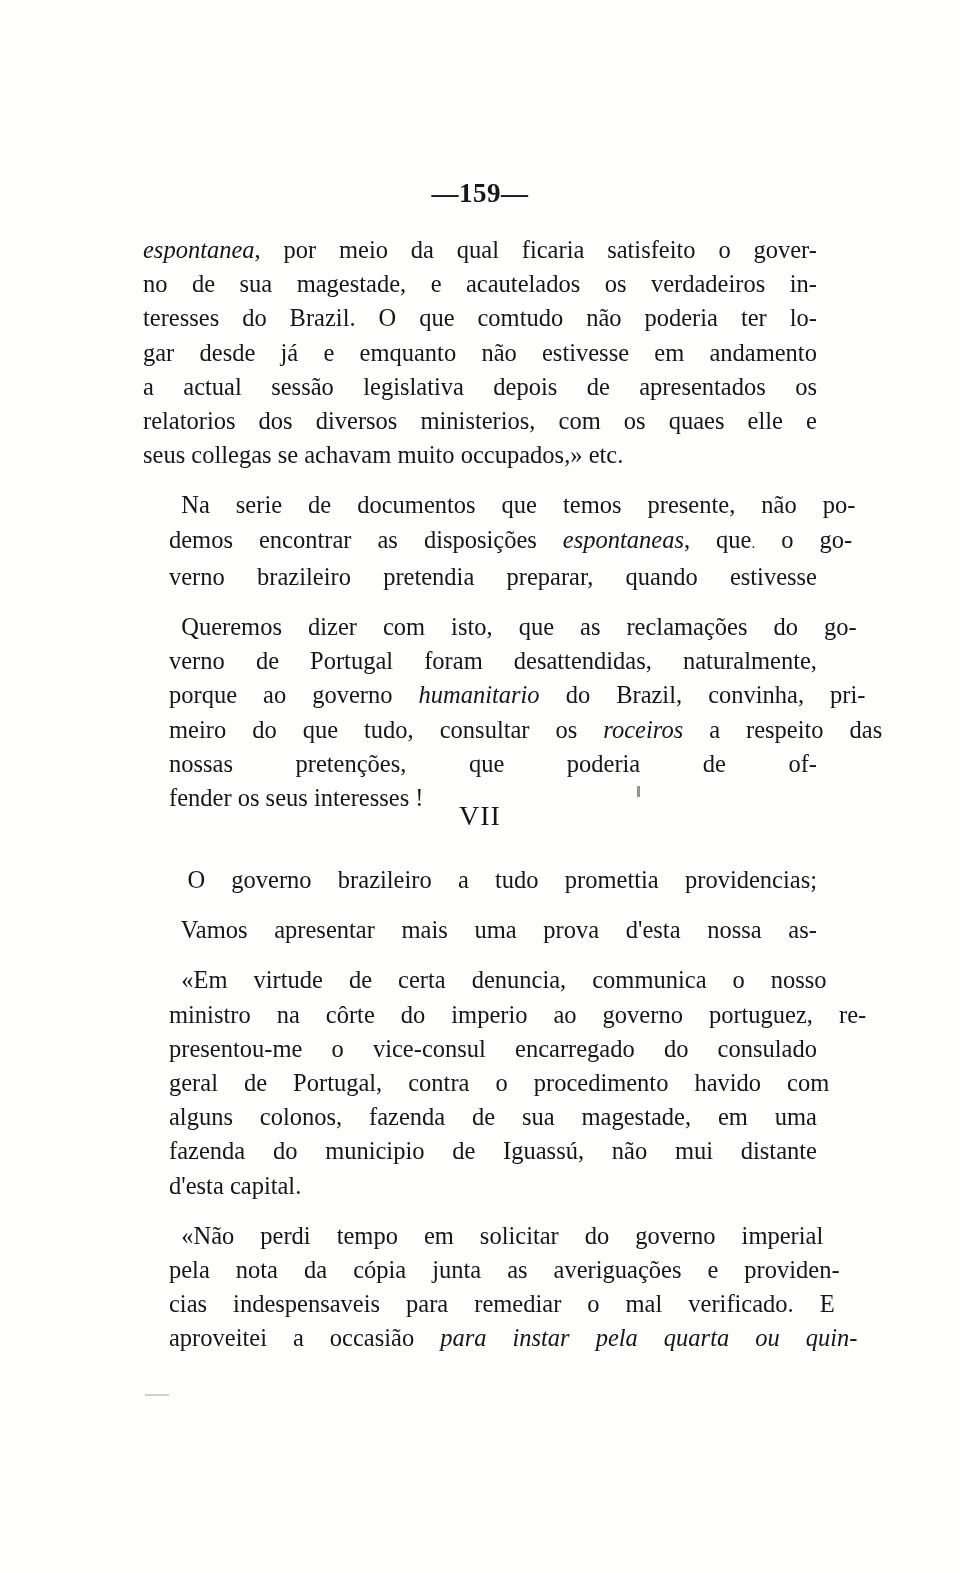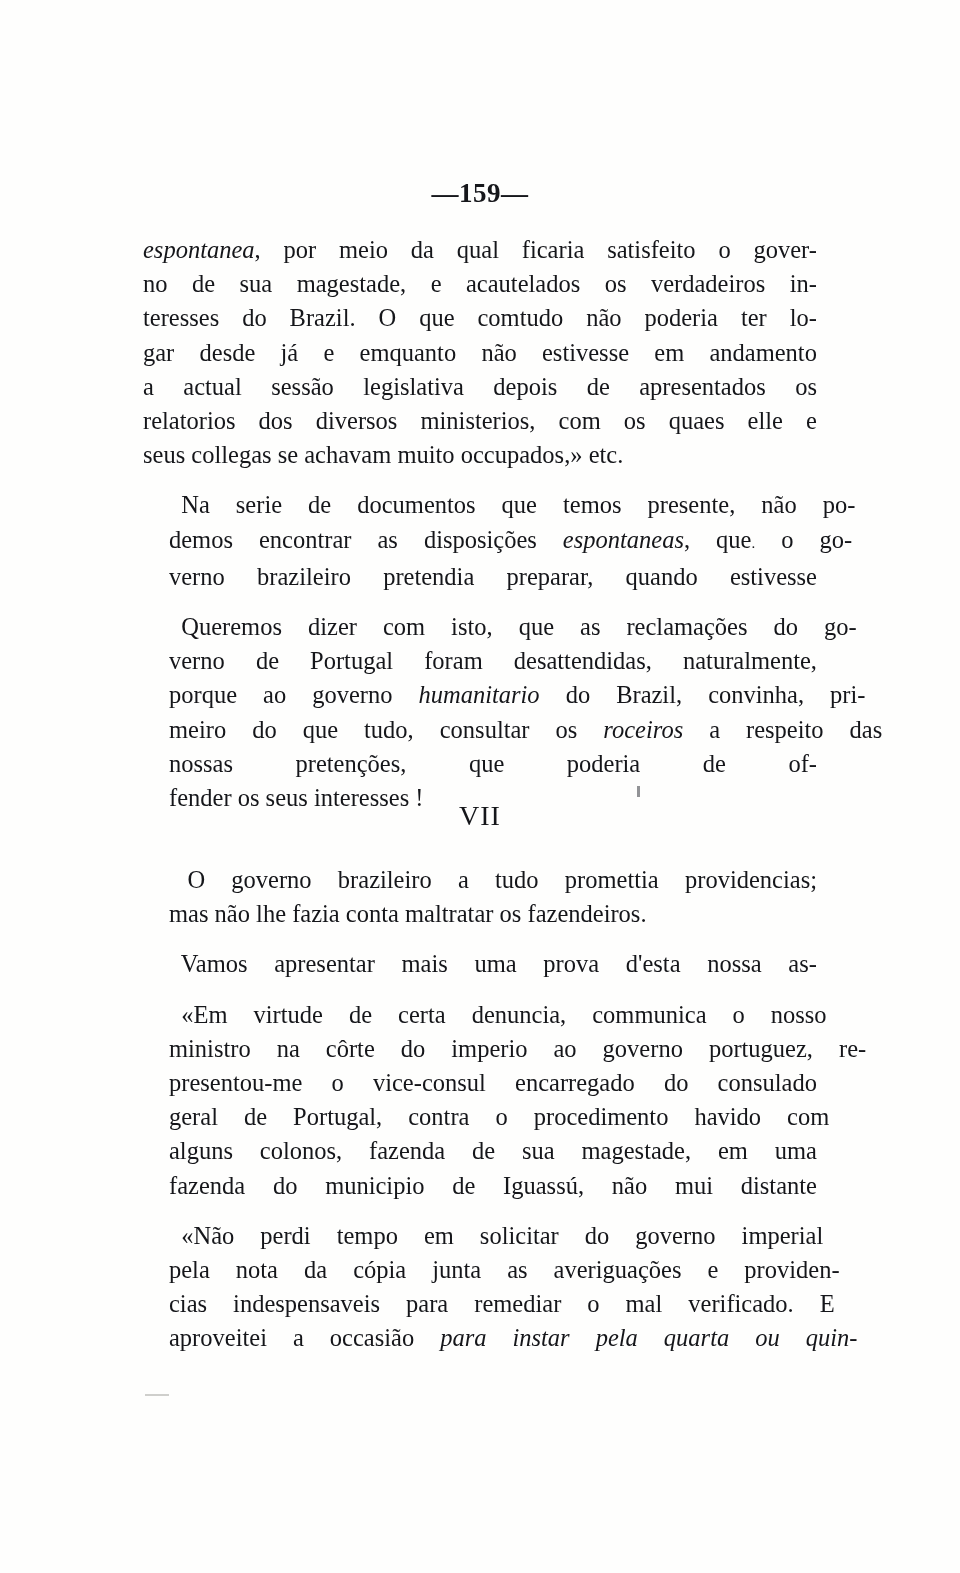--- a/index.html
+++ b/index.html
@@ -280,21 +280,20 @@
     <p class="para indent">
       <span class="line justify">
           <span>   O</span>
           <span>governo</span>
           <span>brazileiro</span>
           <span>a</span>
           <span>tudo</span>
           <span>promettia</span>
           <span>providencias;</span>
         </span>
-      <span class="line">mas não lhe fazia conta maltratar os fazendeiros.</span>
     </p>
 
     <p class="para indent">
       <span class="line justify">
           <span>  Vamos</span>
           <span>apresentar</span>
           <span>mais</span>
           <span>uma</span>
           <span>prova</span>
           <span>d'esta</span>
@@ -356,20 +355,21 @@
       <span class="line justify">
           <span>fazenda</span>
           <span>do</span>
           <span>municipio</span>
           <span>de</span>
           <span>Iguassú,</span>
           <span>não</span>
           <span>mui</span>
           <span>distante</span>
         </span>
+      <span class="line">d'esta capital.</span>
     </p>
 
     <p class="para indent">
       <span class="line justify">
           <span>  «Não</span>
           <span>perdi</span>
           <span>tempo</span>
           <span>em</span>
           <span>solicitar</span>
           <span>do</span>

